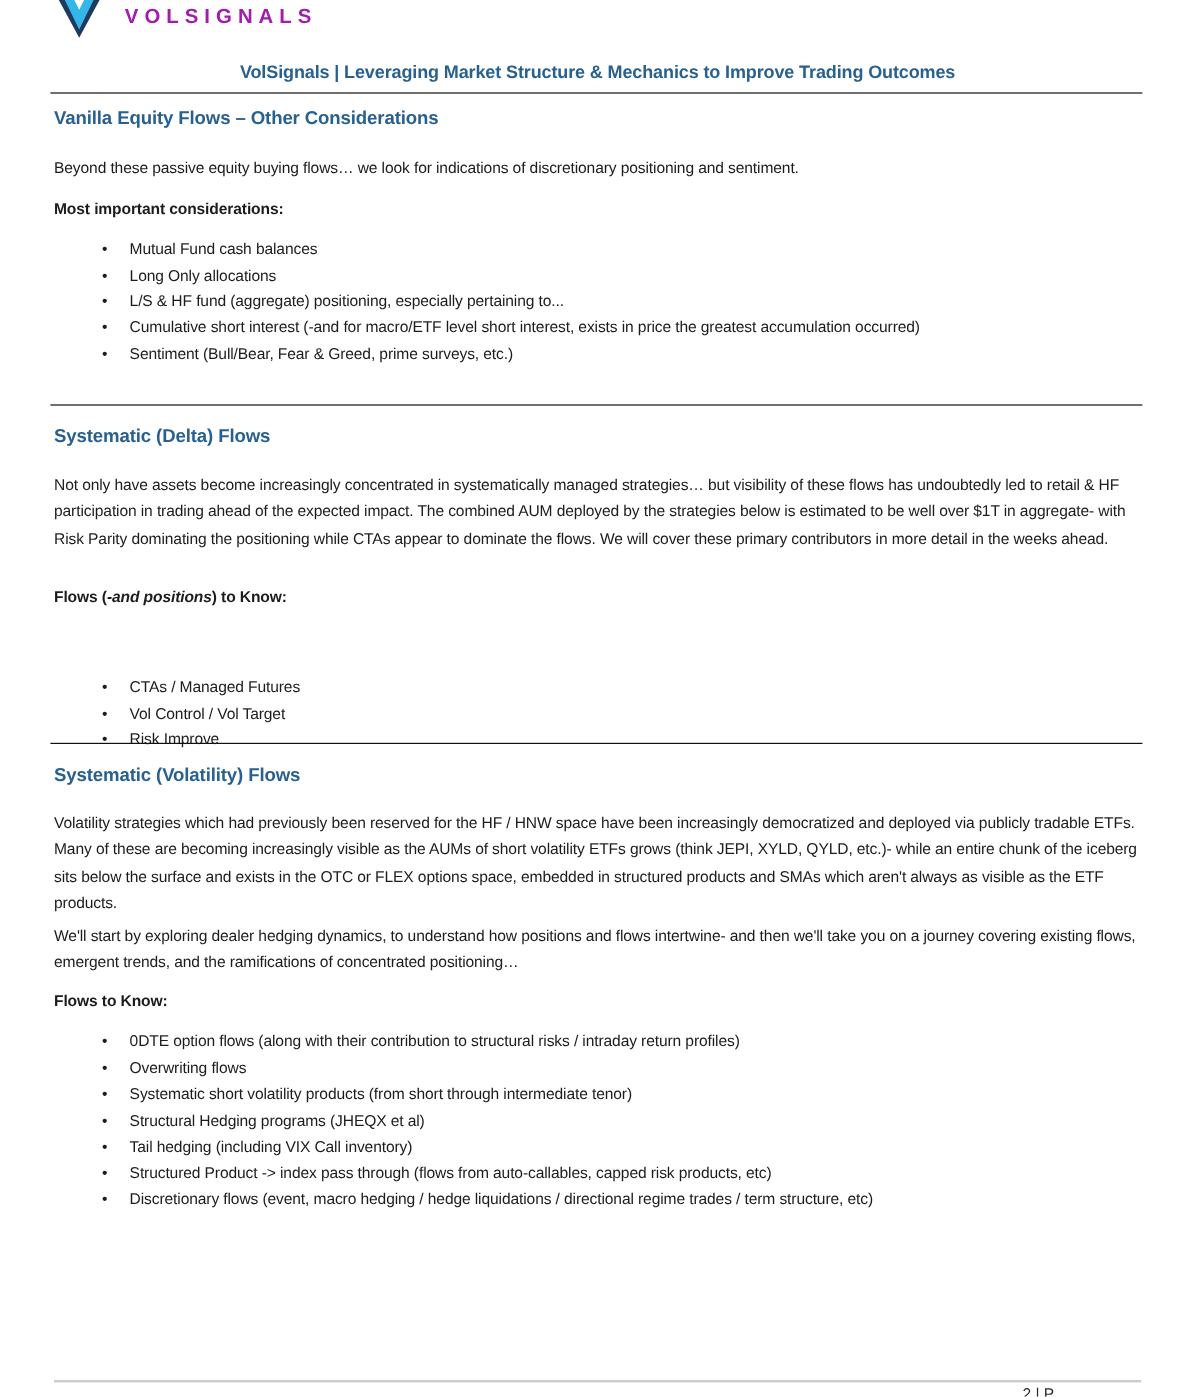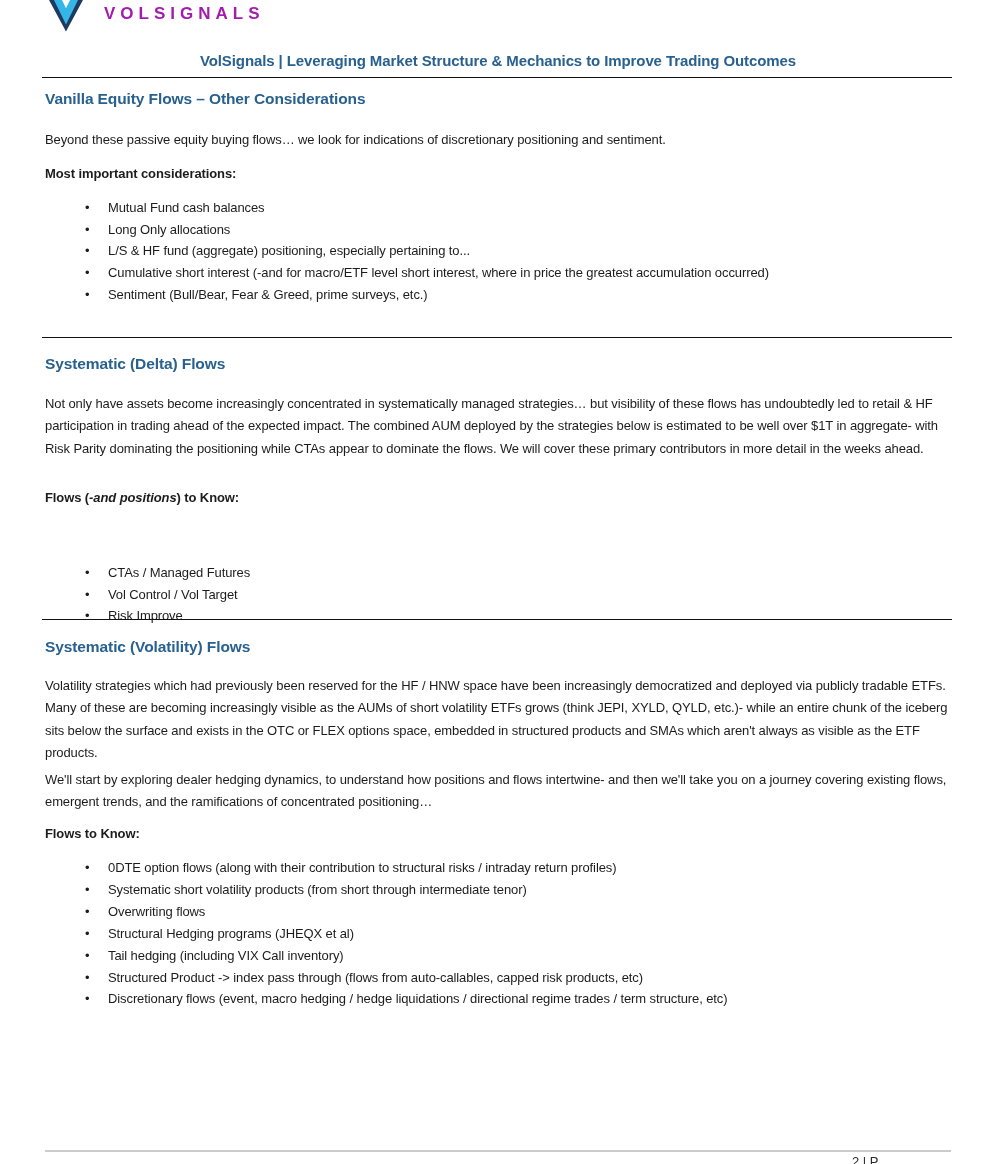--- a/index.html
+++ b/index.html
@@ -83,21 +83,21 @@
       <li>
       <span class="dot"></span>
       <span>Long Only allocations</span>
     </li>
       <li>
       <span class="dot"></span>
       <span>L/S &amp; HF fund (aggregate) positioning, especially pertaining to...</span>
     </li>
       <li>
       <span class="dot"></span>
-      <span>Cumulative short interest (-and for macro/ETF level short interest, where in price the greatest accumulation occurred)</span>
+      <span>Cumulative short interest (-and for macro/ETF level short interest, exists in price the greatest accumulation occurred)</span>
     </li>
       <li>
       <span class="dot"></span>
       <span>Sentiment (Bull/Bear, Fear &amp; Greed, prime surveys, etc.)</span>
     </li>
     </ul>
 
   <div class="rule rule-2"></div>
 
   <div class="section-heading" style="top:355px;">Systematic (Delta) Flows</div>
@@ -124,25 +124,25 @@
   <div class="body" style="top:675px;">Volatility strategies which had previously been reserved for the HF / HNW space have been increasingly democratized and deployed via publicly tradable ETFs. Many of these are becoming increasingly visible as the AUMs of short volatility ETFs grows (think JEPI, XYLD, QYLD, etc.)- while an entire chunk of the iceberg sits below the surface and exists in the OTC or FLEX options space, embedded in structured products and SMAs which aren't always as visible as the ETF products.</div>
   <div class="body" style="top:769px;">We'll start by exploring dealer hedging dynamics, to understand how positions and flows intertwine- and then we'll take you on a journey covering existing flows, emergent trends, and the ramifications of concentrated positioning…</div>
   <div class="body list-title" style="top:823px;">Flows to Know:</div>
   <ul class="bullets wide" style="top:857px;">
       <li>
       <span class="dot"></span>
       <span>0DTE option flows (along with their contribution to structural risks / intraday return profiles)</span>
     </li>
       <li>
       <span class="dot"></span>
-      <span>Systematic short volatility products (from short through intermediate tenor)</span>
+      <span>Overwriting flows</span>
     </li>
       <li>
       <span class="dot"></span>
-      <span>Overwriting flows</span>
+      <span>Systematic short volatility products (from short through intermediate tenor)</span>
     </li>
       <li>
       <span class="dot"></span>
       <span>Structural Hedging programs (JHEQX et al)</span>
     </li>
       <li>
       <span class="dot"></span>
       <span>Tail hedging (including VIX Call inventory)</span>
     </li>
       <li>

